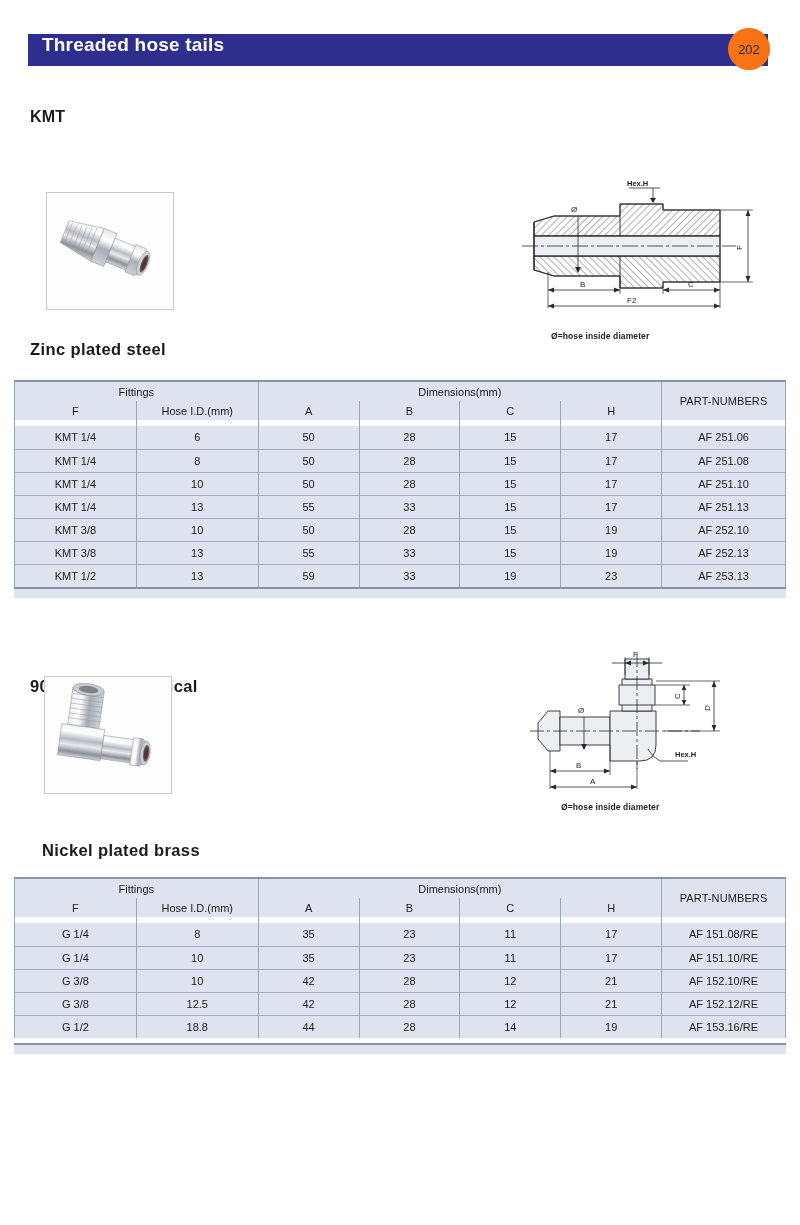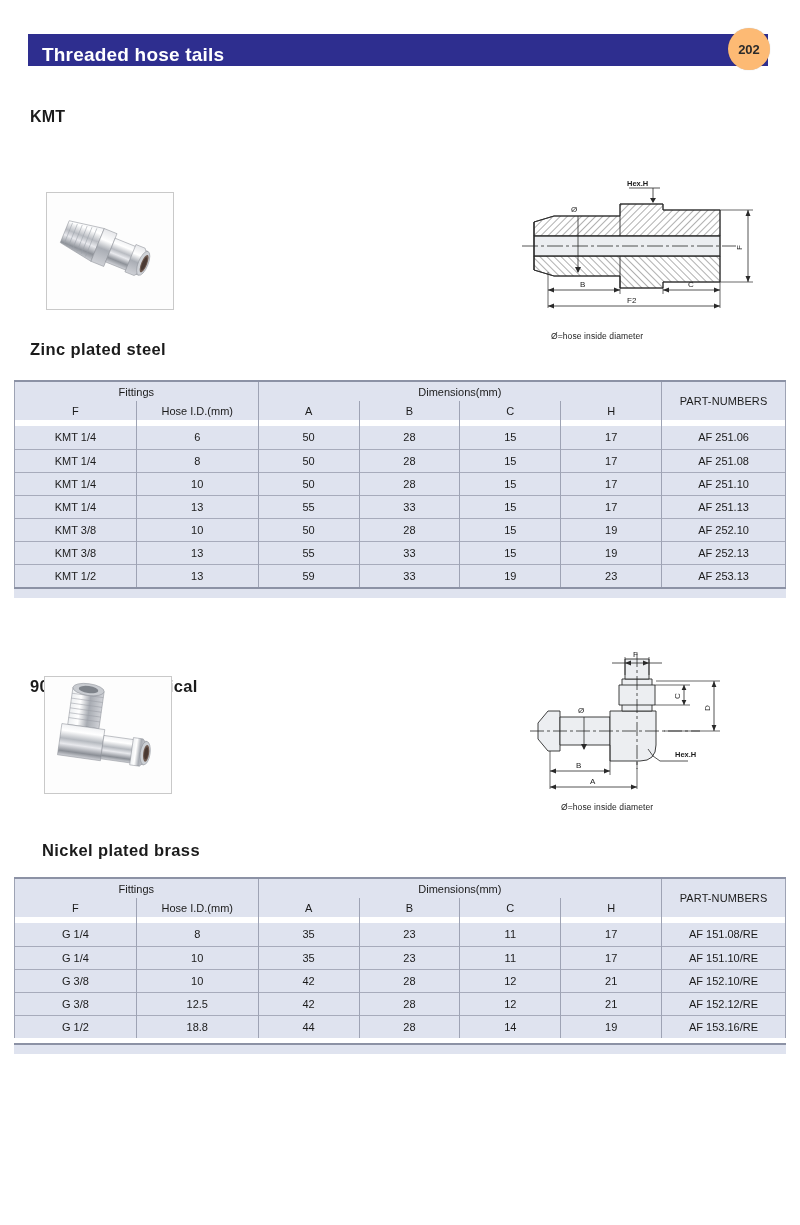--- a/index.html
+++ b/index.html
@@ -11,37 +11,36 @@
     overflow: hidden;
   }
   .page { position: relative; width: 800px; height: 1225px; }
 
   
   .banner-wrap { position: absolute; left: 0; top: 34px; width: 800px; height: 34px; }
   .banner {
     position: absolute; left: 28px; top: 0;
     width: 740px; height: 32px;
     background: #2e2e8f;
-    display: flex; align-items: flex-end;
+    display: flex; align-items: flex-start;
   }
   .banner-title {
     color: #ffffff;
     font-size: 19px;
     font-weight: bold;
     letter-spacing: .2px;
     padding-left: 14px;
   }
   .page-badge {
     position: absolute; left: 728px; top: -6px;
     width: 42px; height: 42px; border-radius: 50%;
-    background: #fdba74;
+    background: #f97316;
     display: flex; align-items: center; justify-content: center;
     font-size: 13px; color: #2b2b2b;
     box-shadow: 0 0 1px rgba(0,0,0,.25);
-    font-weight: bold;
   }
 
   
   .subtitle {
     position: absolute; left: 30px;
     font-size: 16px; font-weight: bold; letter-spacing: .2px;
   }
   .sub1 { top: 82px; }
   .sub2 { top: 108px; }
 
@@ -68,20 +67,21 @@
   .drawing { position: absolute; }
   .draw1 { left: 508px; top: 176px; width: 268px; height: 140px; }
   .draw2 { left: 524px; top: 645px; width: 244px; height: 150px; }
   .drawing svg { display: block; width: 100%; height: 100%; }
 
   .draw-caption {
     position: absolute;
     font-size: 8.5px;
     color: #222;
     letter-spacing: .1px;
+    font-weight: bold;
   }
   .cap1 { left: 551px; top: 331px; }
   .cap2 { left: 561px; top: 802px; }
 
   
   .tbl {
     position: absolute;
     left: 14px; width: 772px;
     border-collapse: collapse;
     font-size: 11px;

